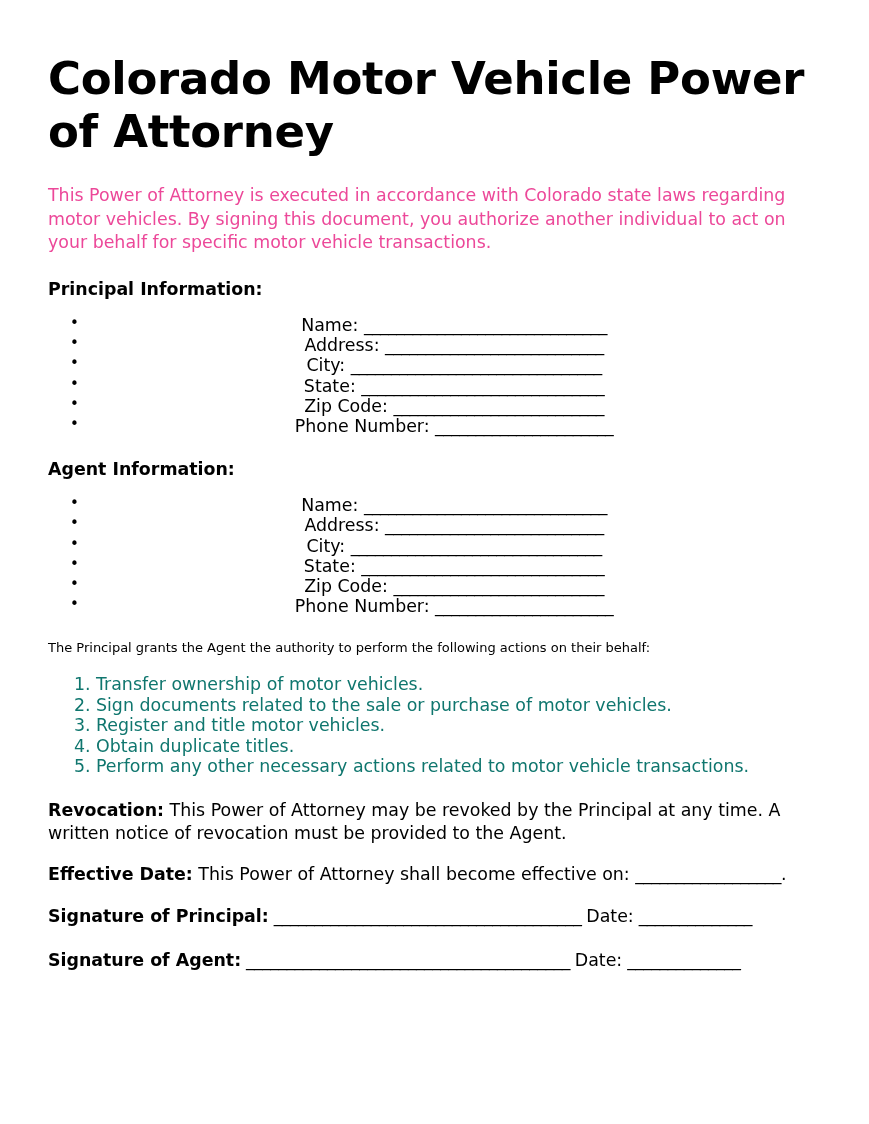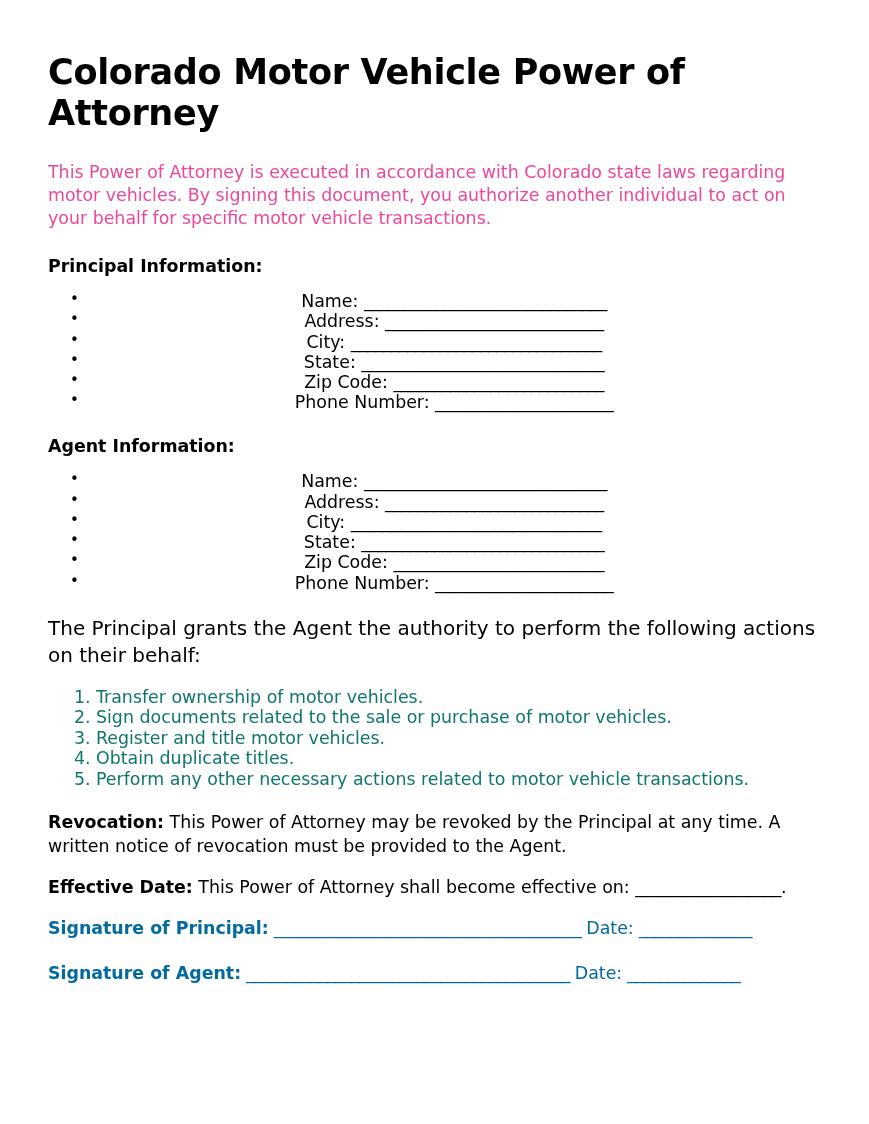--- a/index.html
+++ b/index.html
@@ -24,21 +24,21 @@
   }
   .content {
     position: absolute;
     left: 48px;
     top: 52px;
     width: 772px;
   }
 
   h1.doc-title {
     font-family: "DejaVu Sans", "Liberation Sans", sans-serif;
-    font-size: 35px;
+    font-size: 45px;
     font-weight: bold;
     line-height: 1.18;
     letter-spacing: -0.3px;
     margin: 0 0 26px 0;
     color: #000;
   }
 
   p.intro {
     font-size: 17.4px;
     line-height: 1.34;
@@ -72,21 +72,21 @@
     position: absolute;
     left: -18px;
     top: 0;
     font-size: 15px;
   }
   .blank {
     letter-spacing: -0.6px;
   }
 
   p.body-text {
-    font-size: 20px;
+    font-size: 13px;
     line-height: 1.34;
     margin: 0 0 18px 0;
     color: #000;
   }
 
   ol.auth-list {
     margin: 0 0 22px 0;
     padding: 0 0 0 48px;
     list-style-position: outside;
   }
@@ -106,21 +106,21 @@
     font-weight: bold;
   }
 
   .sig-block {
     margin-top: 6px;
   }
   p.sig-line {
     font-size: 17.4px;
     line-height: 1.3;
     margin: 0 0 22px 0;
-    color: #0369a1;
+    color: #000000;
     white-space: nowrap;
   }
   p.sig-line .lbl {
     font-weight: bold;
   }
 
   .watermark {
     position: absolute;
     left: 25px;
     top: 1060px;

